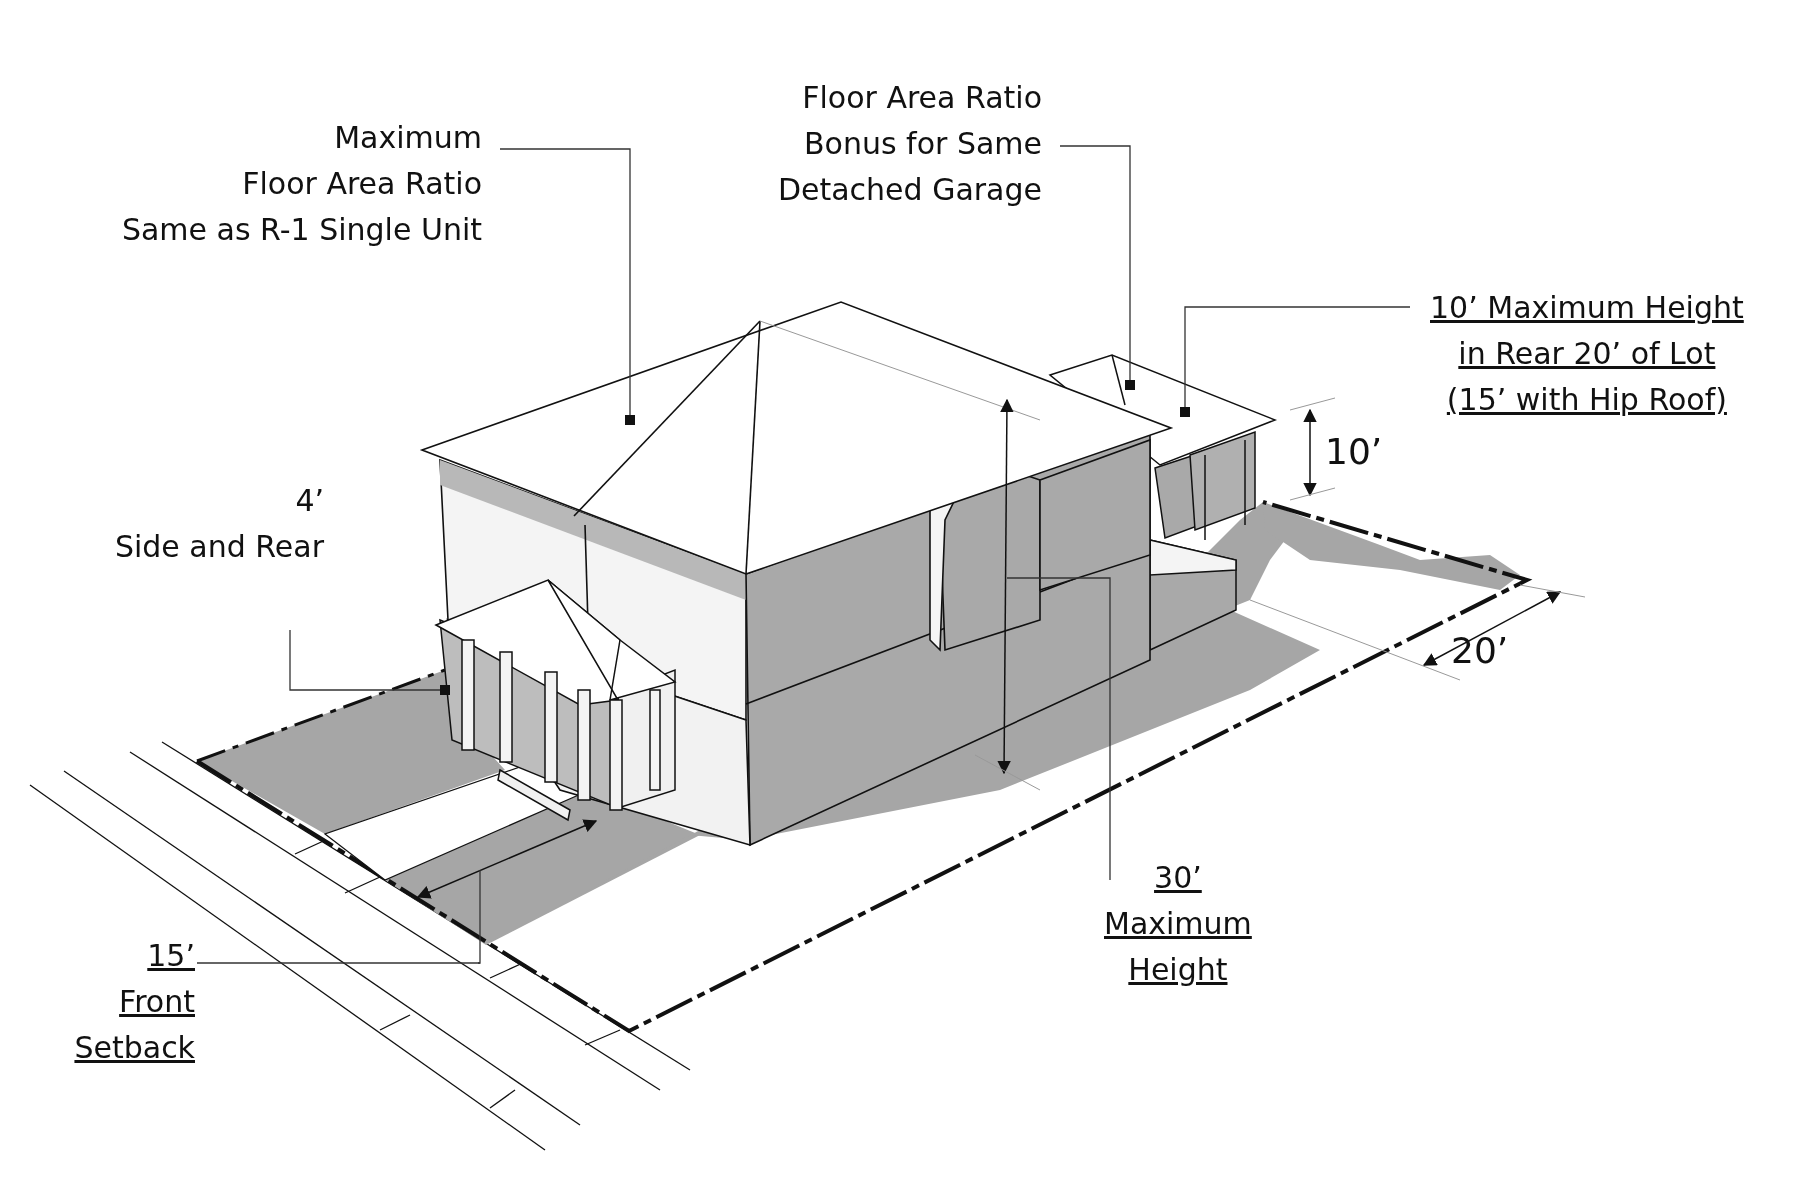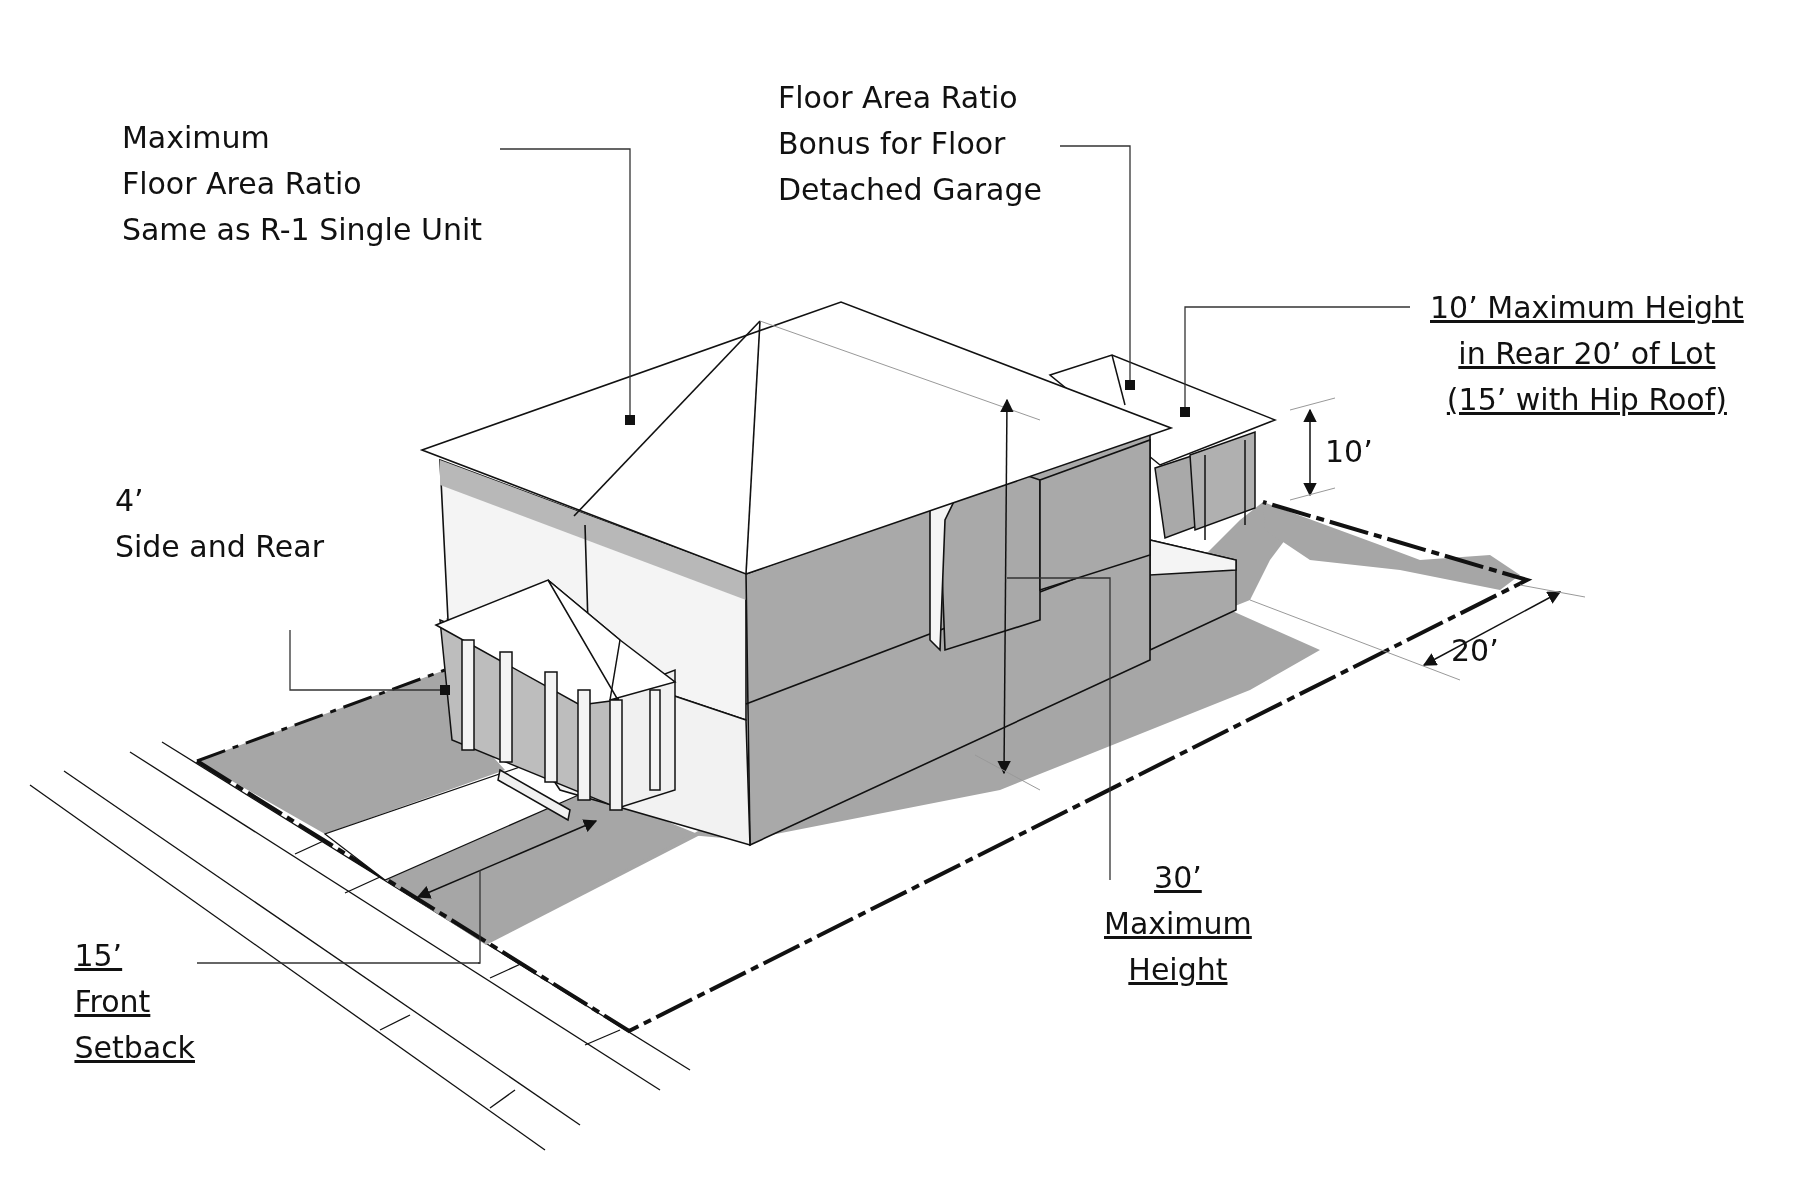--- a/index.html
+++ b/index.html
@@ -1,22 +1,22 @@
 <!DOCTYPE html>
 <html><head>
 <meta charset="utf-8">
 <style>
   html, body { margin: 0; padding: 0; background: #ffffff; }
   body { width: 1800px; height: 1200px; position: relative; overflow: hidden; font-family: "DejaVu Sans", sans-serif; }
   #diagram { position: absolute; left: 0; top: 0; width: 1800px; height: 1200px; }
   .label { position: absolute; color: #111; font-family: "DejaVu Sans", sans-serif; font-size: 30px; line-height: 46px; white-space: nowrap; }
   .label .line { display: block; }
-  .right { text-align: left; }
+  .right { text-align: right; }
   .left { text-align: center; text-decoration: underline; }
-  .dim { position: absolute; color: #111; font-family: "DejaVu Sans", sans-serif; font-size: 30px; line-height: 34px; }
+  .dim { position: absolute; color: #111; font-family: "DejaVu Sans", sans-serif; font-size: 36px; line-height: 34px; }
 </style>
 </head>
 <body>
 
 <svg id="diagram" viewBox="0 0 1800 1200" xmlns="http://www.w3.org/2000/svg">
   <defs>
     <marker id="arrow" viewBox="0 0 10 10" refX="9" refY="5" markerWidth="9" markerHeight="9" orient="auto-start-reverse">
       <path d="M0,0 L10,5 L0,10 z" fill="#111"></path>
     </marker>
   </defs>
@@ -145,21 +145,21 @@
 </svg>
 
 <div class="label right" style="right:1318px; top:115px;">
   <span class="line">Maximum</span>
   <span class="line">Floor Area Ratio</span>
   <span class="line">Same as R-1 Single Unit</span>
 </div>
 
 <div class="label right" style="right:758px; top:75px;">
   <span class="line">Floor Area Ratio</span>
-  <span class="line">Bonus for Floor</span>
+  <span class="line">Bonus for Same</span>
   <span class="line">Detached Garage</span>
 </div>
 
 <div class="label left" style="left:1430px; top:285px;">
   <span class="line">10’ Maximum Height</span>
   <span class="line">in Rear 20’ of Lot</span>
   <span class="line">(15’ with Hip Roof)</span>
 </div>
 
 <div class="label right" style="right:1476px; top:478px;">

